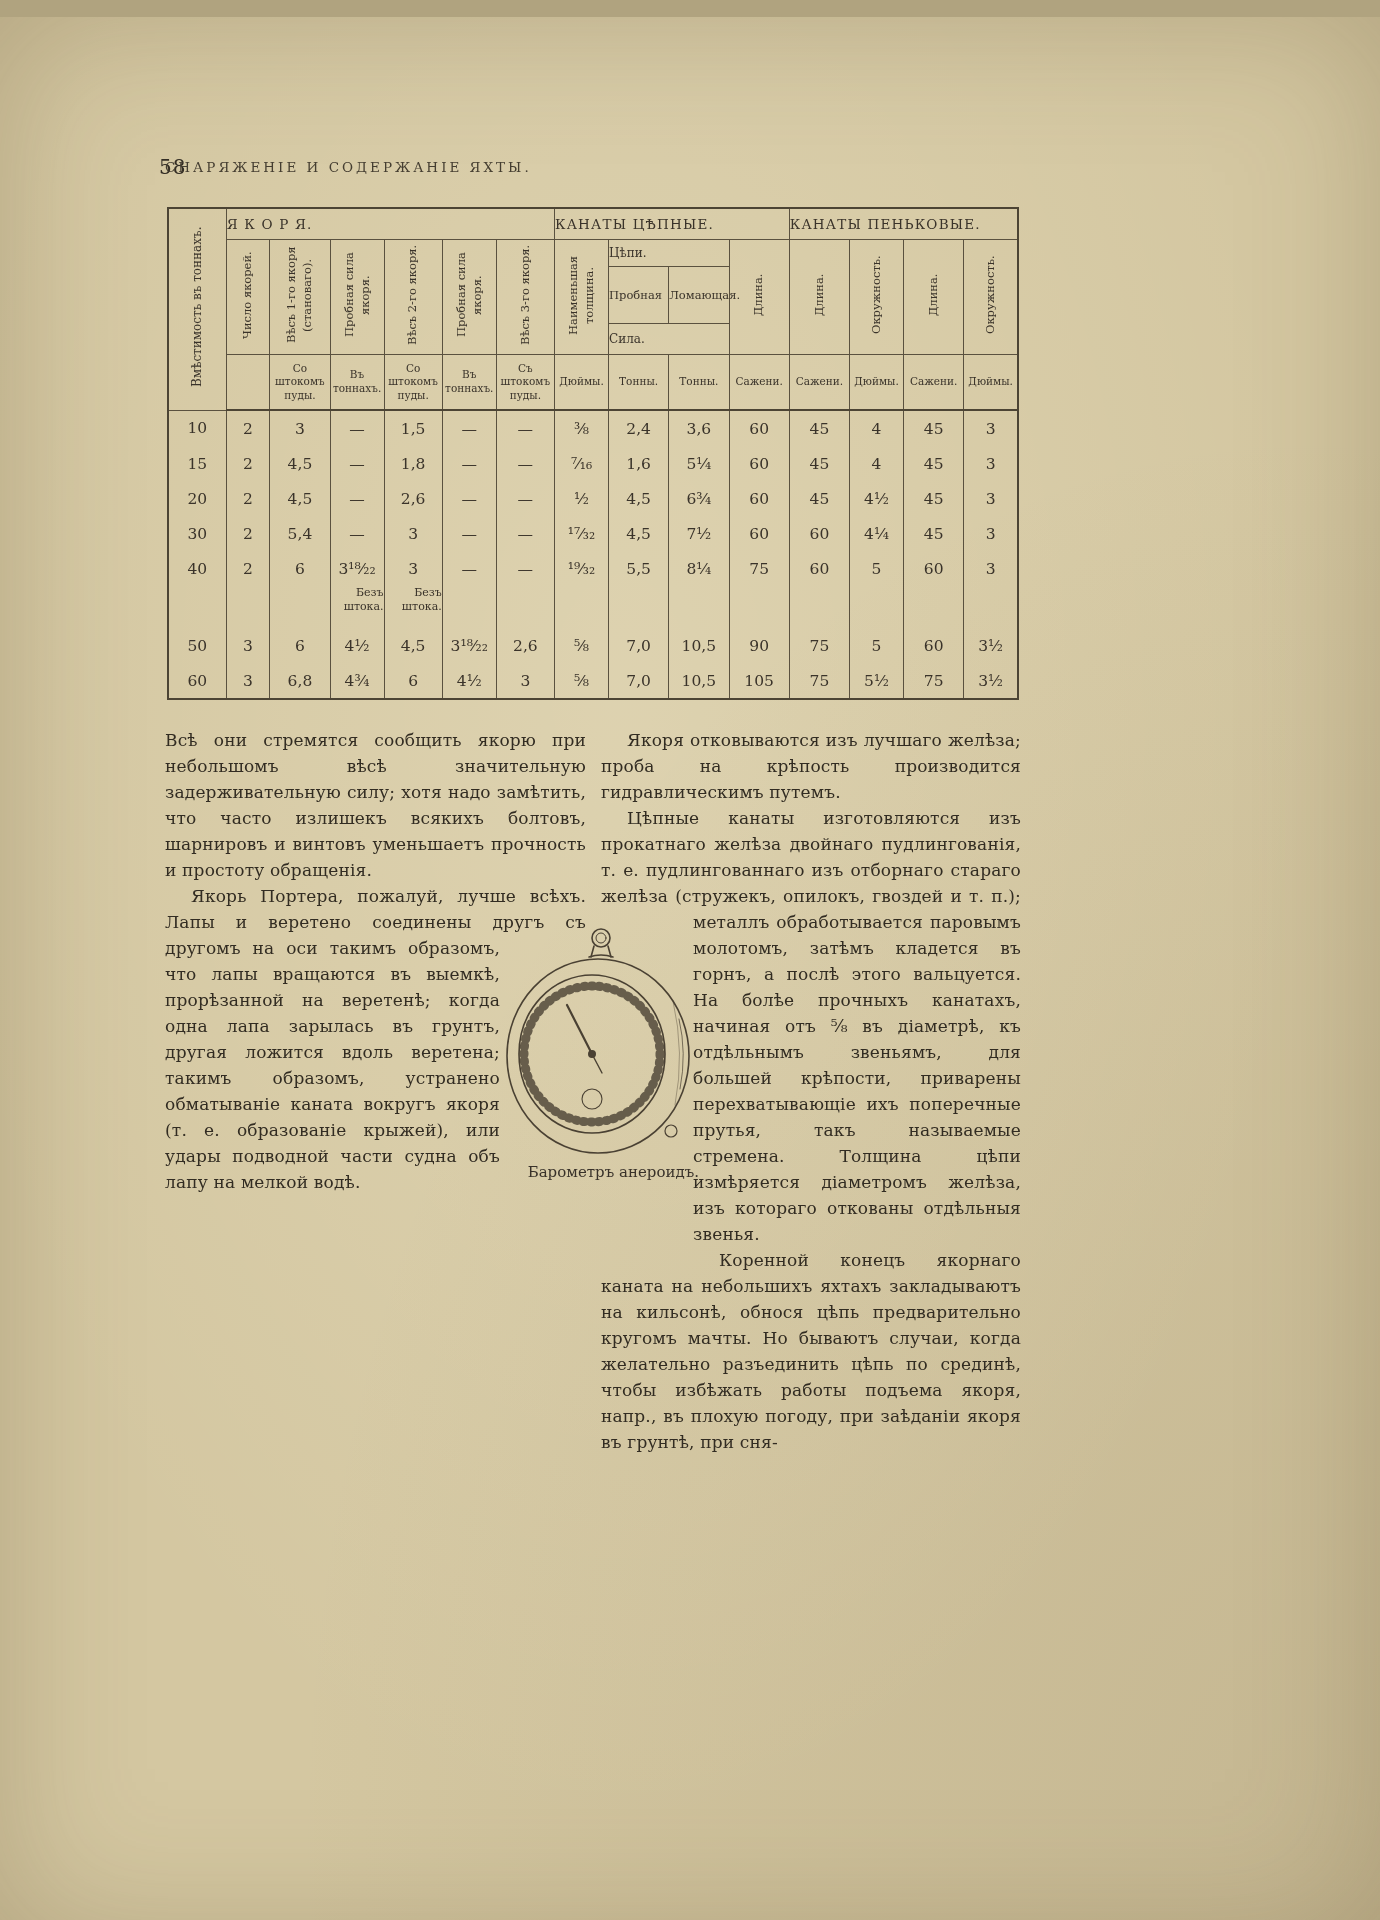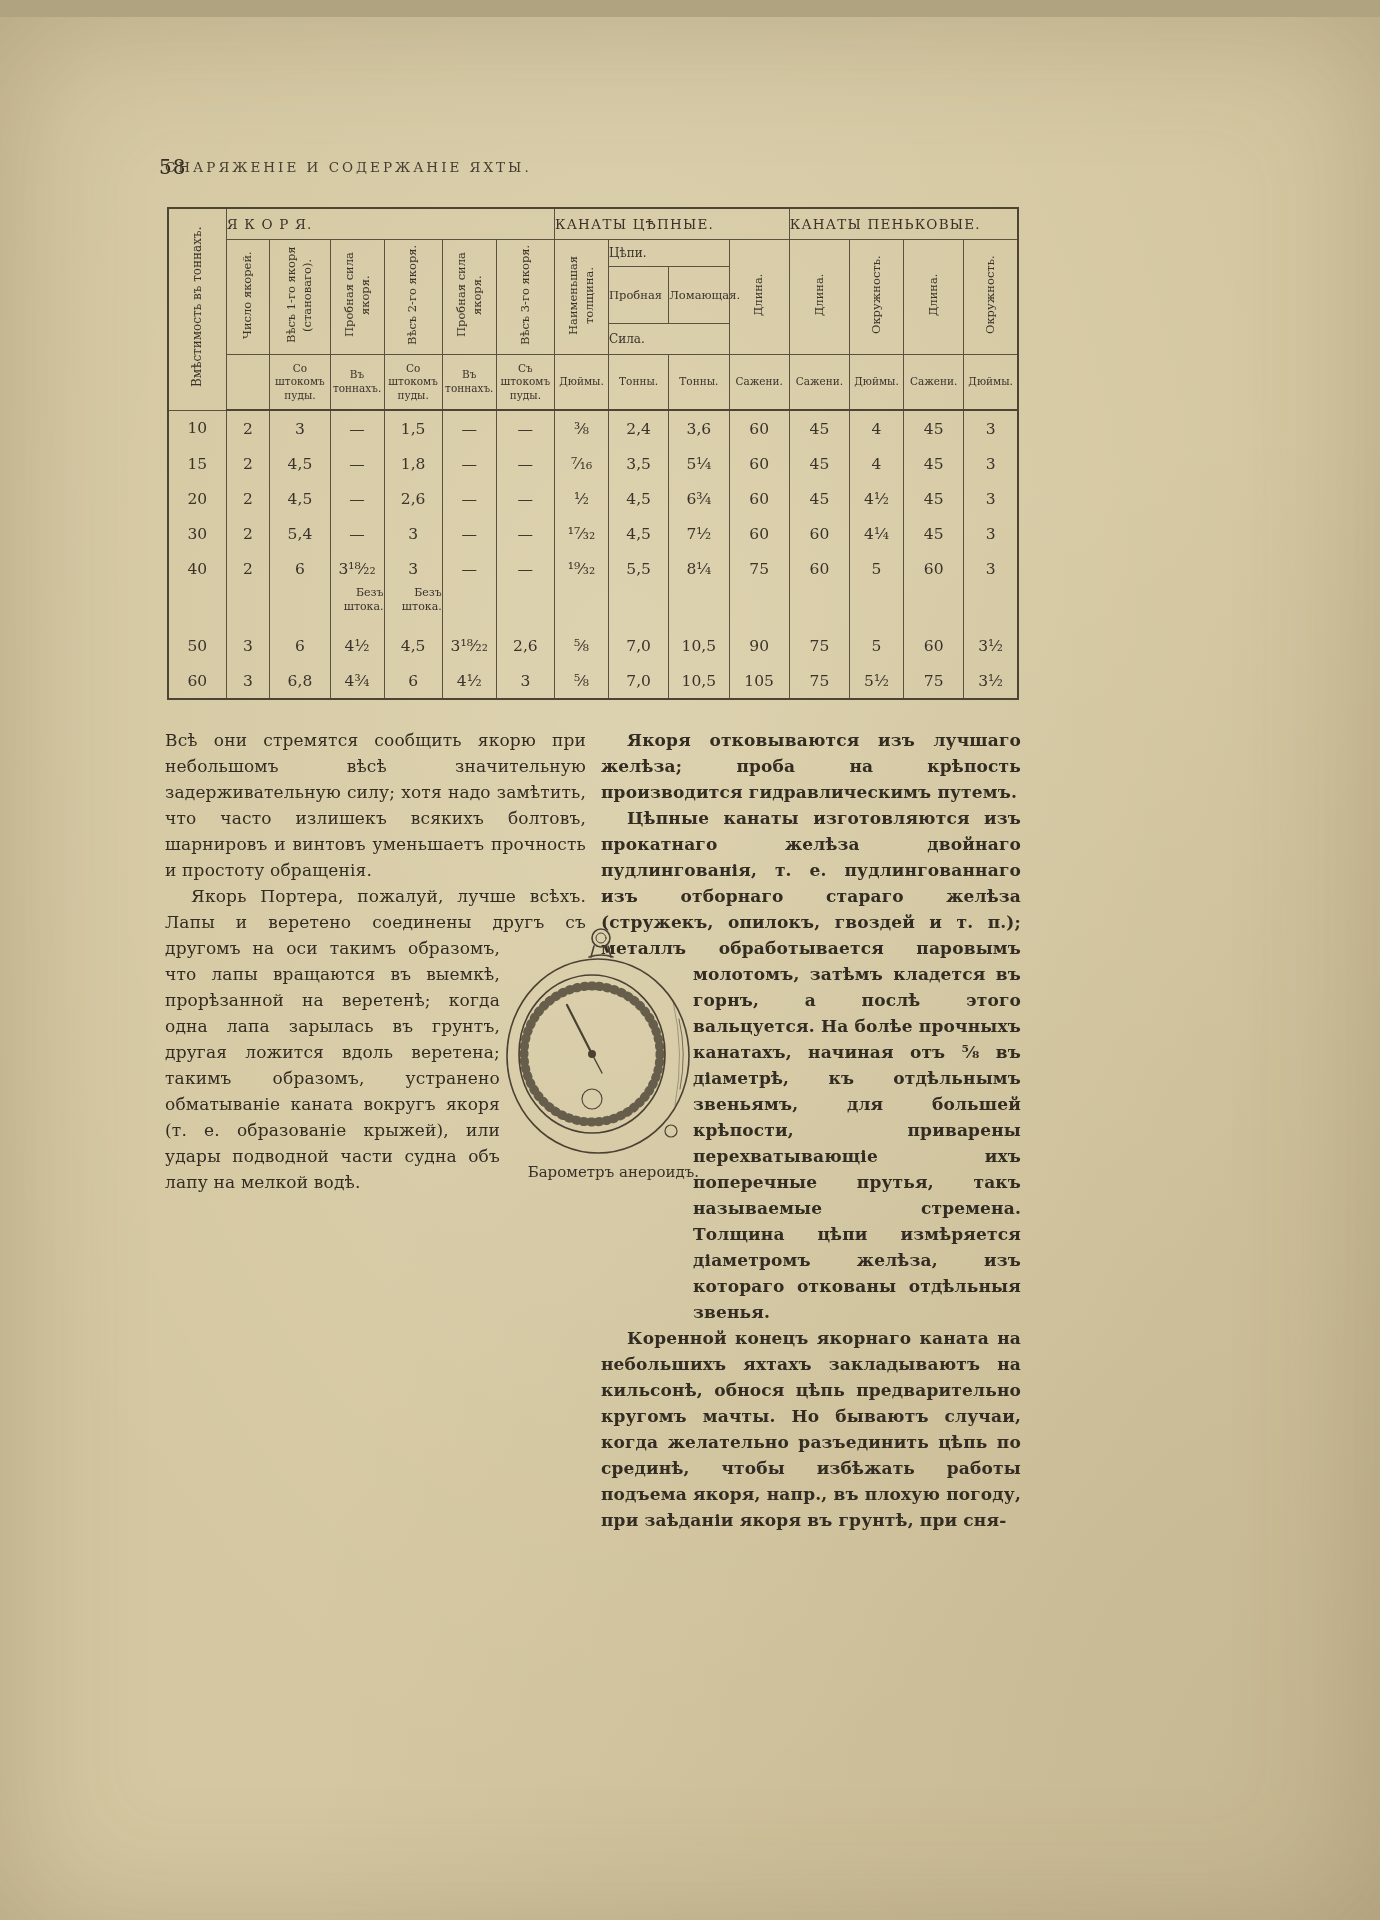--- a/index.html
+++ b/index.html
@@ -46,21 +46,21 @@
   th.unit { border-bottom:2px solid #4c4434; font-size:10.5px; line-height:1.3; vertical-align:middle; padding:3px 1px; height:54px; text-align:center; }
   td.d { font-size:15.5px; text-align:center; vertical-align:middle; height:35px; }
   td.n { font-size:11px; line-height:1.25; text-align:right; vertical-align:top; padding:2px 3px; height:42px; }
   
   .textcol {
     position:absolute; top:710px; width:421px;
     font-size:17px; line-height:26px; text-align:justify;
     letter-spacing:0.01em; color:#322c22;
   }
   .textcol-left { left:165px; }
-  .textcol-right { left:601px; width:420px;font-weight:bold; }
+  .textcol-right { left:601px; width:420px; }
   .textcol p { margin:0; text-indent:26px; }
   .textcol p.noindent { text-indent:0; }
   .spacer-r { float:right; width:86px; height:310px; }
   .spacer-l { float:left; width:92px; height:356px; }
   
   .figure { position:absolute; left:499px; top:906px; width:200px; text-align:right; }
   .figure svg { display:block; margin:0 auto; }
   .figure .caption { font-size:15px; margin-top:4px; color:#39322a; white-space:nowrap; }
 </style>
 </head>
@@ -153,21 +153,21 @@
         </tr>
     <tr>
           <td class="d">15</td>
           <td class="d">2</td>
           <td class="d">4,5</td>
           <td class="d">—</td>
           <td class="d">1,8</td>
           <td class="d">—</td>
           <td class="d">—</td>
           <td class="d">⁷⁄₁₆</td>
-          <td class="d">3,5</td>
+          <td class="d">1,6</td>
           <td class="d">5¹⁄₄</td>
           <td class="d">60</td>
           <td class="d">45</td>
           <td class="d">4</td>
           <td class="d">45</td>
           <td class="d">3</td>
         </tr>
     <tr>
           <td class="d">20</td>
           <td class="d">2</td>

